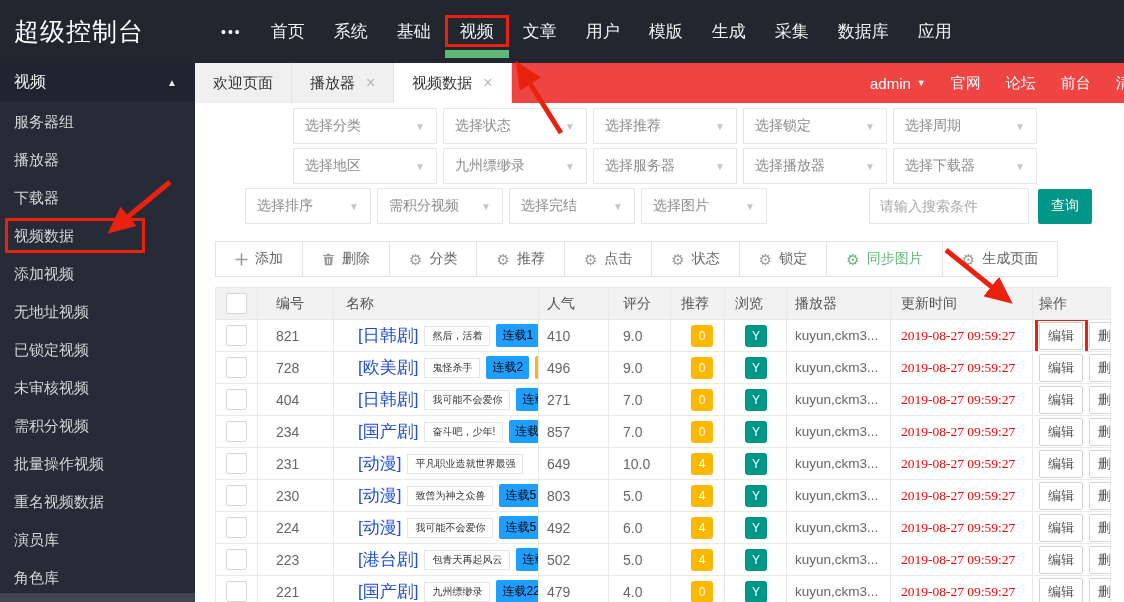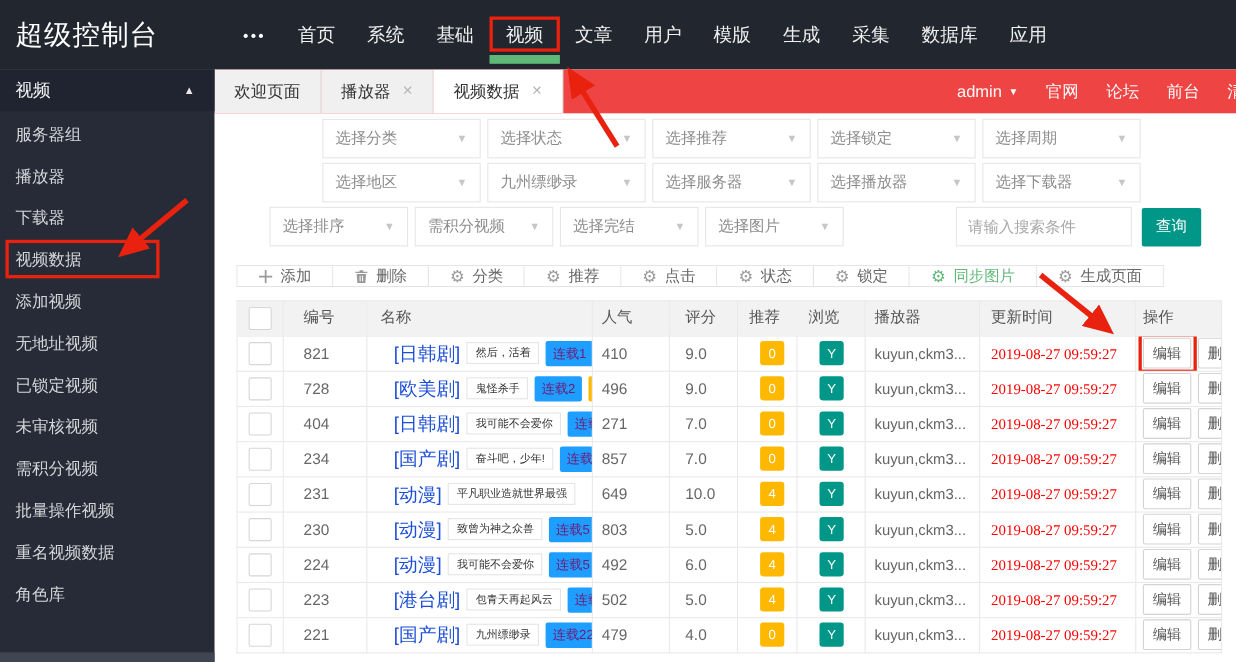--- a/index.html
+++ b/index.html
@@ -42,21 +42,21 @@
   .f-row.third { margin-left:50px; }
   .sel { width:144px; height:36px; border:1px solid #e6e6e6; background:#fff; display:flex; align-items:center; justify-content:space-between; padding:0 11px; color:#8c8c8c; font-size:14px; margin-right:6px; cursor:pointer; }
   .f-row.third .sel { width:126px; }
   .sel .caret { color:#c6c6c6; font-size:10px; }
   .spacer { width:96px; }
   .search-input { width:160px; height:36px; border:1px solid #e6e6e6; padding:0 10px; font-size:14px; color:#333; outline:none; }
   .search-input::placeholder { color:#a9a9a9; }
   .search-btn { width:54px; height:35px; margin-left:9px; background:var(--teal,#009688); color:#fff; border:none; border-radius:2px; font-size:14px; cursor:pointer; }
 
   
-  .toolbar { margin:13px 0 0 20px; display:inline-flex; border:1px solid #e3e3e3; height:20px; background:#fff; }
+  .toolbar { margin:13px 0 0 20px; display:inline-flex; border:1px solid #e3e3e3; height:36px; background:#fff; }
   .tb-btn { display:flex; align-items:center; gap:7px; padding:0 19px; font-size:14px; color:#666; border-right:1px solid #e3e3e3; background:#fff; cursor:pointer; white-space:nowrap; }
   .tb-btn:last-child { border-right:none; }
   .tb-btn .ticon { color:#9a9a9a; font-size:15px; line-height:1; display:flex; align-items:center; }
   .tb-btn .ticon svg { display:block; }
   .tb-btn.accent, .tb-btn.accent .ticon { color:var(--green,#5FB878); }
 
   
   .table-wrap { margin:10px 0 0 20px; width:895px; }
   table { border-collapse:collapse; table-layout:fixed; width:895px; font-size:14px; color:#666; }
   th,td { border:1px solid #e9e9e9; height:32px; padding:0; overflow:hidden; white-space:nowrap; text-align:left; font-weight:normal; vertical-align:middle; }
@@ -66,21 +66,21 @@
   .c2 { padding-left:12px; }
   .c3 { padding-left:8px; }
   .c4 { padding-left:14px; }
   .c5,.c6 { padding-left:10px; }
   .c7 { padding-left:8px; }
   .c8 { padding-left:10px; }
   .c9 { padding-left:6px; }
   .name-flex { display:flex; align-items:center; gap:6px; padding-left:12px; }
   .cat { color:#1d4ed8; font-size:17px; flex:none; }
   .tbox { border:1px solid #e5e5e5; padding:2px 7px; font-size:10px; color:#333; flex:none; }
-  .badge { color:#701a75; font-size:12px; padding:3px 6px; border-radius:2px; flex:none; }
+  .badge { color:#000000; font-size:12px; padding:3px 6px; border-radius:2px; flex:none; }
   .b-blue { background:var(--blue,#1E9FFF); }
   .b-orange { background:var(--orange,#FFB800); }
   .sq { width:22px; height:22px; border-radius:3px; color:#fff; display:flex; align-items:center; justify-content:center; font-size:12px; margin-left:10px; }
   .sq-o { background:var(--orange,#FFB800); }
   .sq-t { background:var(--teal,#009688); }
   .player-cell { color:#666; font-size:13.5px; }
   .time { color:var(--tred,#ff0000); font-size:13.5px;font-family:Liberation Serif, serif; }
   .act-btn { position:relative; display:inline-block; border:1px solid #d4d4d4; border-radius:2px; padding:4px 8px; font-size:13px; color:#555; background:#fff; margin-right:6px; cursor:pointer; }
   .red-frame-edit { position:absolute; top:-5px; bottom:-5px; left:-5px; right:-6px; border:3px solid var(--ared,#e8220e); pointer-events:none; }
 
@@ -175,20 +175,23 @@
     <span class="lbl">未审核视频</span>
   </li>
         <li class="side-item">
     <span class="lbl">需积分视频</span>
   </li>
         <li class="side-item">
     <span class="lbl">批量操作视频</span>
   </li>
         <li class="side-item">
     <span class="lbl">重名视频数据</span>
+  </li>
+        <li class="side-item">
+    <span class="lbl">演员库</span>
   </li>
         <li class="side-item">
     <span class="lbl">角色库</span>
   </li>
       </ul>
     <div class="side-strip"></div>
   </aside>
 
   <main class="main">
     <div class="tabbar">

